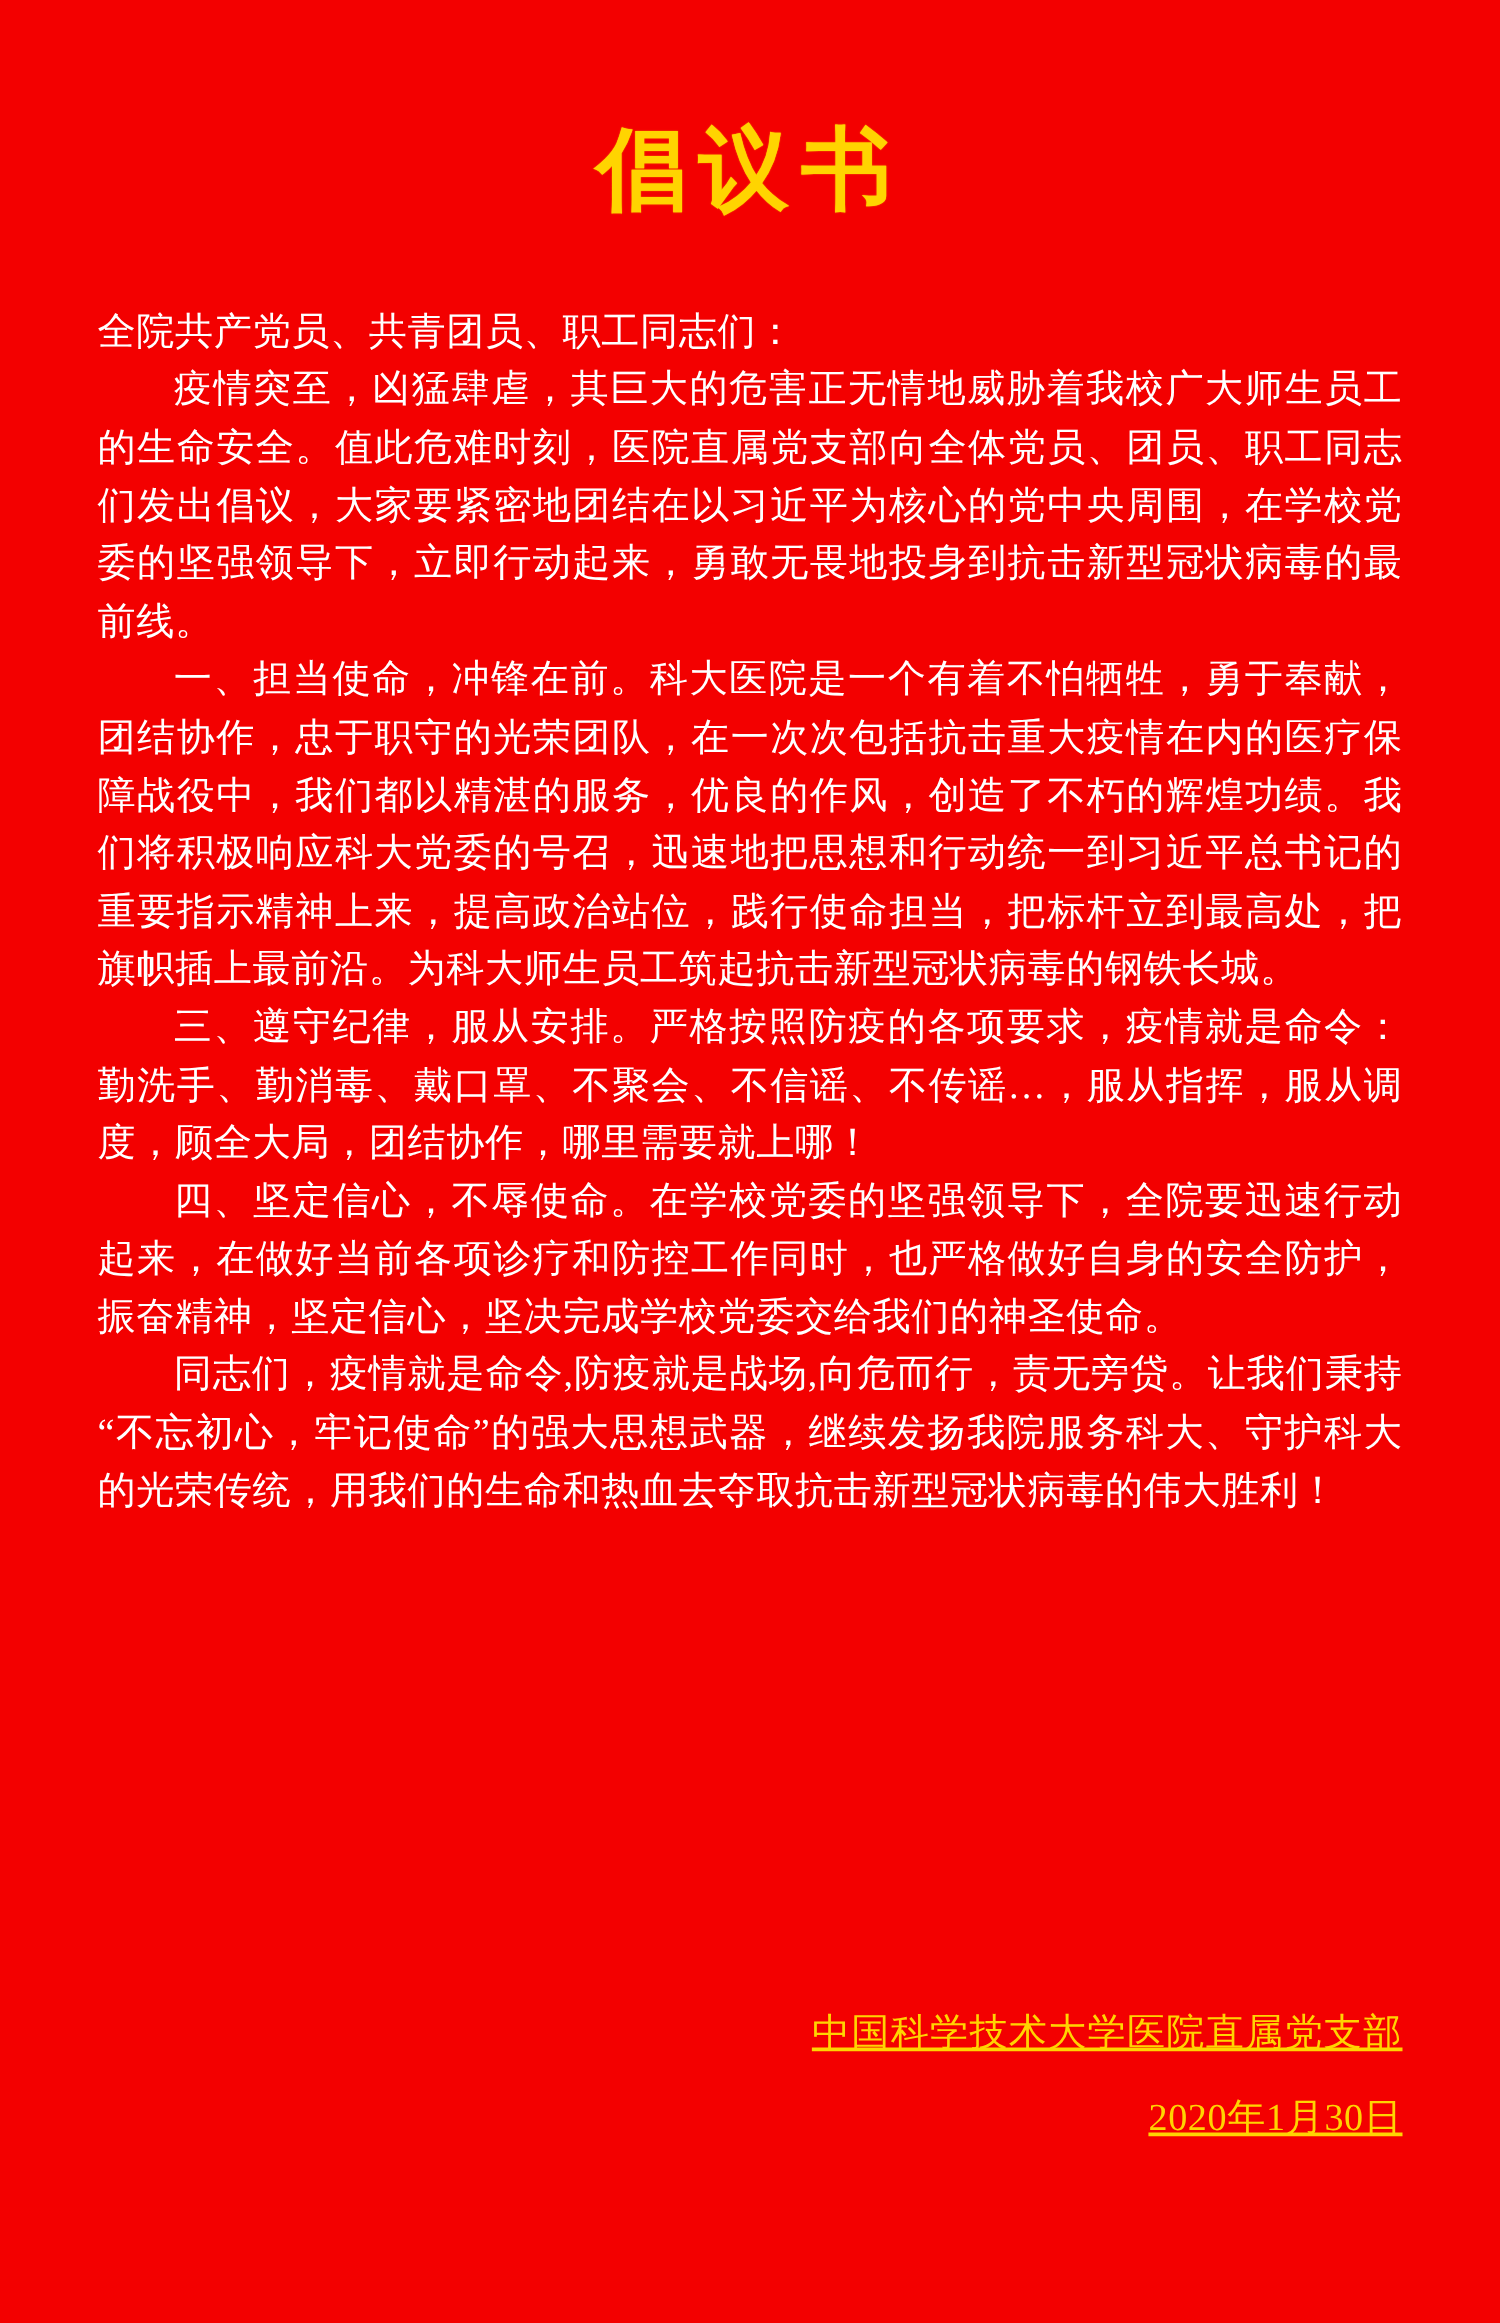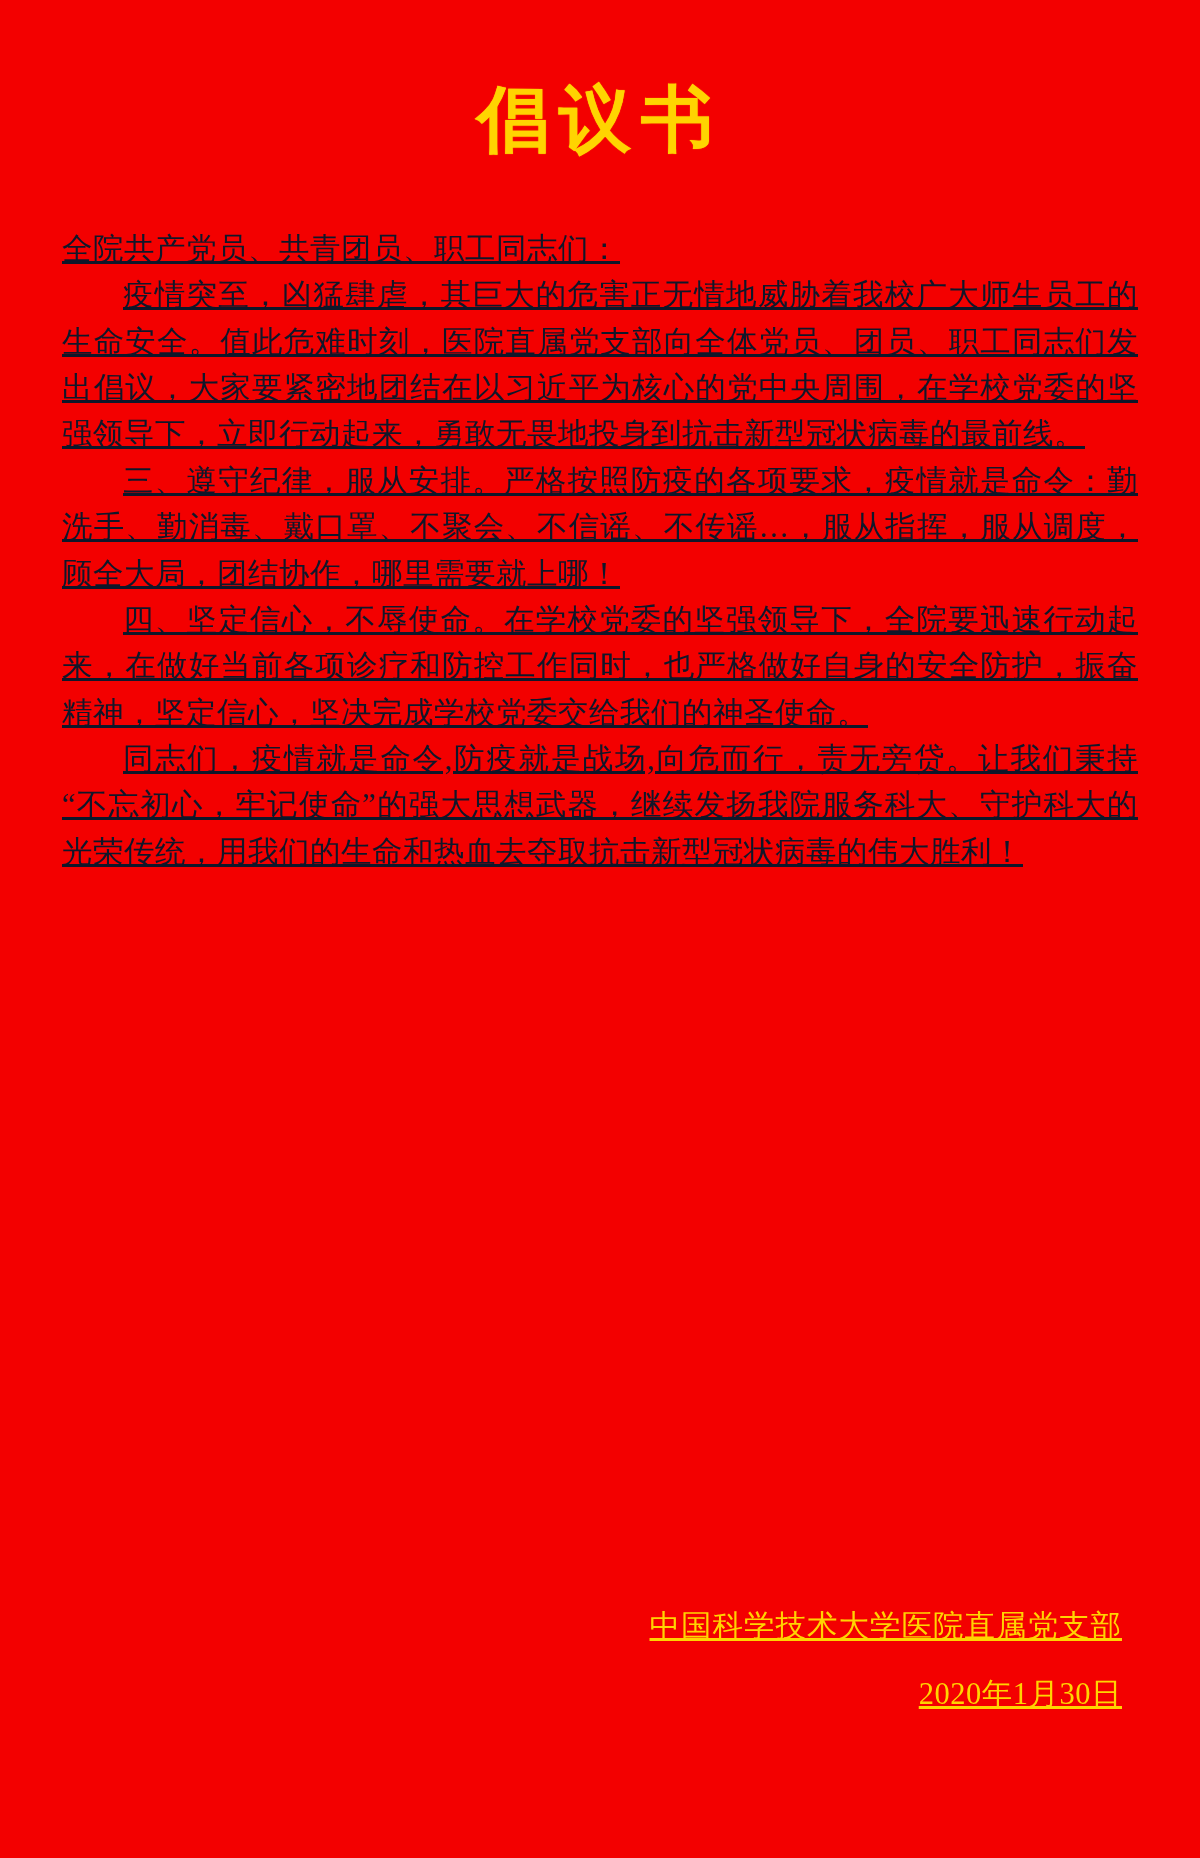--- a/index.html
+++ b/index.html
@@ -12,41 +12,40 @@
     background: #f30000;
     font-family: "Liberation Serif", "DejaVu Serif", serif;
     overflow: hidden;
   }
   .page {
     position: relative;
     width: 1200px;
     height: 1858px;
     background: #f30000;
     box-sizing: border-box;
-    padding: 0;
+    padding: 16px;
   }
   .title {
     text-align: center;
     color: #ffd400;
     font-size: 72px;
     font-weight: bold;
     letter-spacing: 10px;
     padding-top: 72px;
     padding-bottom: 10px;
     font-family: "Liberation Serif", "DejaVu Serif", serif;
     text-shadow: 0 0 1px #ffd400;
   }
   .body-block {
     padding: 48px 62px 0 62px;
-    color: #0f172a;
+    color: #ffffff;
     font-size: 30.5px;
     line-height: 1.52;
     letter-spacing: 0.5px;
     font-family: "Liberation Serif", "DejaVu Serif", serif;
-    text-decoration: underline;
   }
   .salutation {
     margin: 0 0 0 0;
     text-align: justify;
     text-align-last: left;
   }
   .para {
     margin: 0;
     text-indent: 2em;
     text-align: justify;
@@ -74,20 +73,21 @@
 </head>
 <body>
 
 <div class="page">
 
   <div class="title">倡议书</div>
 
   <div class="body-block">
     <p class="salutation">全院共产党员、共青团员、职工同志们：</p>
     <p class="para">疫情突至，凶猛肆虐，其巨大的危害正无情地威胁着我校广大师生员工的生命安全。值此危难时刻，医院直属党支部向全体党员、团员、职工同志们发出倡议，大家要紧密地团结在以习近平为核心的党中央周围，在学校党委的坚强领导下，立即行动起来，勇敢无畏地投身到抗击新型冠状病毒的最前线。</p>
+    <p class="para">一、担当使命，冲锋在前。科大医院是一个有着不怕牺牲，勇于奉献，团结协作，忠于职守的光荣团队，在一次次包括抗击重大疫情在内的医疗保障战役中，我们都以精湛的服务，优良的作风，创造了不朽的辉煌功绩。我们将积极响应科大党委的号召，迅速地把思想和行动统一到习近平总书记的重要指示精神上来，提高政治站位，践行使命担当，把标杆立到最高处，把旗帜插上最前沿。为科大师生员工筑起抗击新型冠状病毒的钢铁长城。</p>
     <p class="para">三、遵守纪律，服从安排。严格按照防疫的各项要求，疫情就是命令：勤洗手、勤消毒、戴口罩、不聚会、不信谣、不传谣…，服从指挥，服从调度，顾全大局，团结协作，哪里需要就上哪！</p>
     <p class="para">四、坚定信心，不辱使命。在学校党委的坚强领导下，全院要迅速行动起来，在做好当前各项诊疗和防控工作同时，也严格做好自身的安全防护，振奋精神，坚定信心，坚决完成学校党委交给我们的神圣使命。</p>
     <p class="para">同志们，疫情就是命令,防疫就是战场,向危而行，责无旁贷。让我们秉持“不忘初心，牢记使命”的强大思想武器，继续发扬我院服务科大、守护科大的光荣传统，用我们的生命和热血去夺取抗击新型冠状病毒的伟大胜利！</p>
   </div>
 
   <div class="signature-block">
     <div class="sig-org">中国科学技术大学医院直属党支部</div>
     <div class="sig-date">2020年1月30日</div>
   </div>
 

